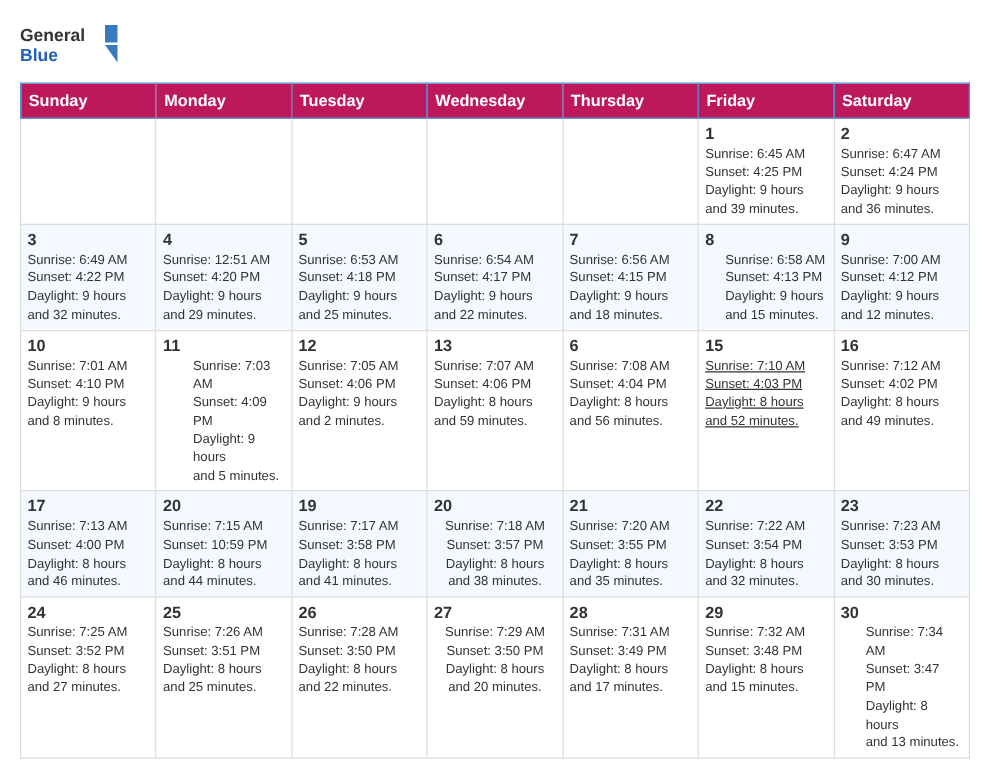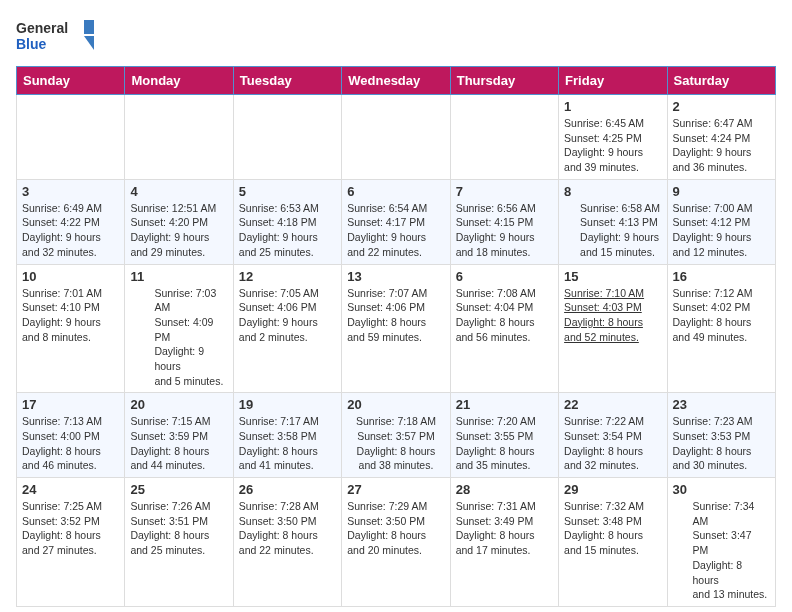--- a/index.html
+++ b/index.html
@@ -233,21 +233,21 @@
         <td>
           <span class="day-number">17</span>
           <div class="day-info" style="white-space: pre-line;">Sunrise: 7:13 AM
 Sunset: 4:00 PM
 Daylight: 8 hours
 and 46 minutes.</div>
         </td>
         <td>
           <span class="day-number">20</span>
           <div class="day-info" style="white-space: pre-line;">Sunrise: 7:15 AM
-Sunset: 3:59 PM
+Sunset: 10:59 PM
 Daylight: 8 hours
 and 44 minutes.</div>
         </td>
         <td>
           <span class="day-number">19</span>
           <div class="day-info" style="white-space: pre-line;">Sunrise: 7:17 AM
 Sunset: 3:58 PM
 Daylight: 8 hours
 and 41 minutes.</div>
         </td>
@@ -297,21 +297,21 @@
         </td>
         <td>
           <span class="day-number">26</span>
           <div class="day-info" style="white-space: pre-line;">Sunrise: 7:28 AM
 Sunset: 3:50 PM
 Daylight: 8 hours
 and 22 minutes.</div>
         </td>
         <td>
           <span class="day-number">27</span>
-          <div class="day-info" style="white-space: pre-line;">Sunrise: 7:29 AM
+          <div class="day-info" style="white-space: pre-line; text-align: center;">Sunrise: 7:29 AM
 Sunset: 3:50 PM
 Daylight: 8 hours
 and 20 minutes.</div>
         </td>
         <td>
           <span class="day-number">28</span>
           <div class="day-info" style="white-space: pre-line;">Sunrise: 7:31 AM
 Sunset: 3:49 PM
 Daylight: 8 hours
 and 17 minutes.</div>

